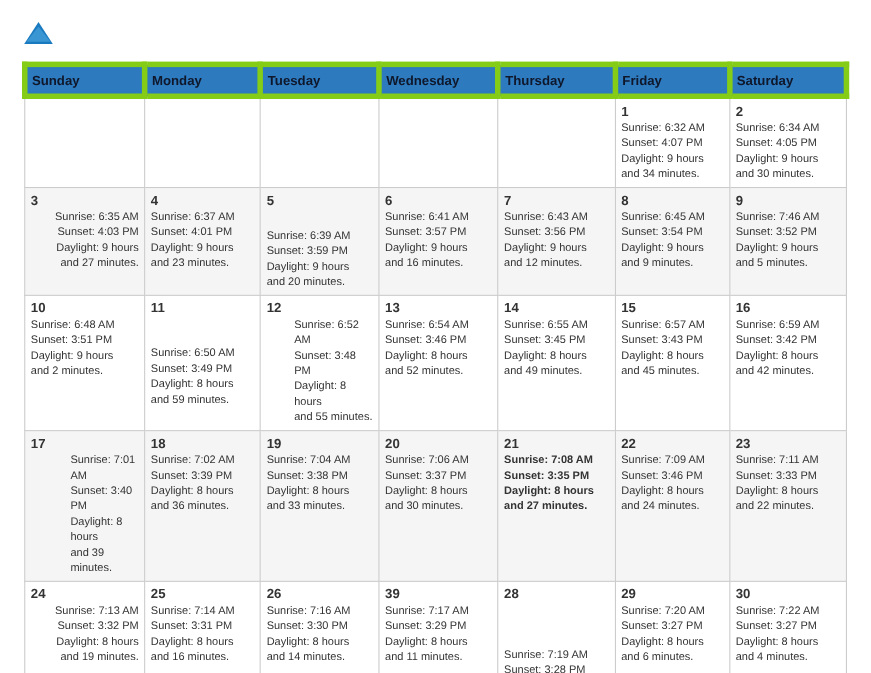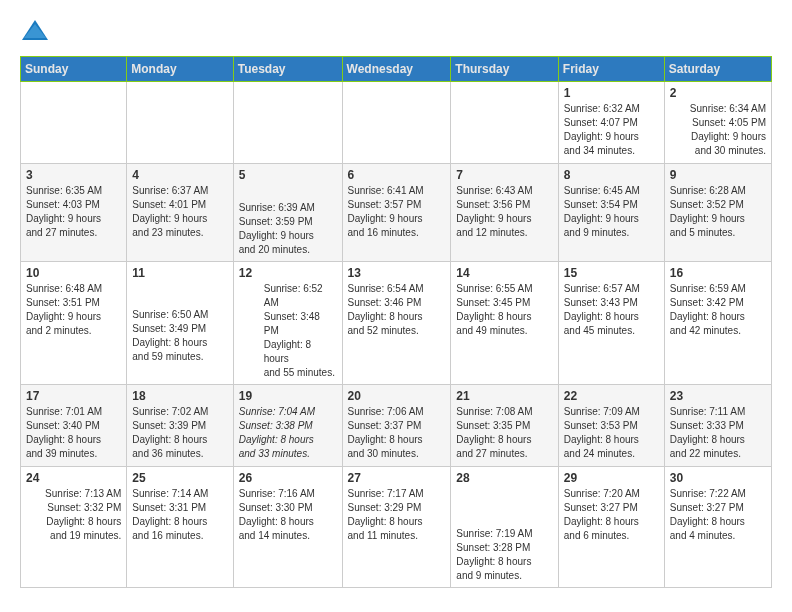--- a/index.html
+++ b/index.html
@@ -48,26 +48,26 @@
       font-size: 14px;
       color: #555;
     }
     .calendar {
       width: 100%;
       border-collapse: collapse;
       font-size: 10.5px;
     }
     .calendar th {
       background: #2d7abf;
-      color: #e5e5e5;
+      color: #0f172a;
       padding: 5px 4px;
       text-align: left;
       font-size: 12px;
       font-weight: bold;
-      border: 1px solid #84cc16;
+      border: 5px solid #84cc16;
     }
     .calendar td {
       border: 1px solid #ccc;
       vertical-align: top;
       padding: 4px 5px;
       width: 113px;
       height: 82px;
       background: #fff;
     }
     .calendar tr:nth-child(even) td {
@@ -131,30 +131,30 @@
           <td class="empty-cell"></td>
           <td>
             <span class="day-num">1</span>
             <div class="day-info" style="white-space: pre-line;">Sunrise: 6:32 AM
 Sunset: 4:07 PM
 Daylight: 9 hours
 and 34 minutes.</div>
           </td>
           <td>
             <span class="day-num">2</span>
-            <div class="day-info" style="white-space: pre-line; text-align: right;">Sunrise: 6:34 AM
+            <div class="day-info" style="white-space: pre-line;">Sunrise: 6:34 AM
 Sunset: 4:05 PM
 Daylight: 9 hours
 and 30 minutes.</div>
           </td>
         </tr>
         <tr>
           <td>
             <span class="day-num">3</span>
-            <div class="day-info" style="white-space: pre-line;">Sunrise: 6:35 AM
+            <div class="day-info" style="white-space: pre-line; text-align: right;">Sunrise: 6:35 AM
 Sunset: 4:03 PM
 Daylight: 9 hours
 and 27 minutes.</div>
           </td>
           <td>
             <span class="day-num">4</span>
             <div class="day-info" style="white-space: pre-line;">Sunrise: 6:37 AM
 Sunset: 4:01 PM
 Daylight: 9 hours
 and 23 minutes.</div>
@@ -182,21 +182,21 @@
           </td>
           <td>
             <span class="day-num">8</span>
             <div class="day-info" style="white-space: pre-line;">Sunrise: 6:45 AM
 Sunset: 3:54 PM
 Daylight: 9 hours
 and 9 minutes.</div>
           </td>
           <td>
             <span class="day-num">9</span>
-            <div class="day-info" style="white-space: pre-line;">Sunrise: 6:28 AM
+            <div class="day-info" style="white-space: pre-line;">Sunrise: 7:46 AM
 Sunset: 3:52 PM
 Daylight: 9 hours
 and 5 minutes.</div>
           </td>
         </tr>
         <tr>
           <td>
             <span class="day-num">10</span>
             <div class="day-info" style="white-space: pre-line;">Sunrise: 6:48 AM
 Sunset: 3:51 PM
@@ -242,57 +242,57 @@
             <span class="day-num">16</span>
             <div class="day-info" style="white-space: pre-line;">Sunrise: 6:59 AM
 Sunset: 3:42 PM
 Daylight: 8 hours
 and 42 minutes.</div>
           </td>
         </tr>
         <tr>
           <td>
             <span class="day-num">17</span>
-            <div class="day-info" style="white-space: pre-line;">Sunrise: 7:01 AM
+            <div class="day-info" style="white-space: pre-line; margin-left: 36px;">Sunrise: 7:01 AM
 Sunset: 3:40 PM
 Daylight: 8 hours
 and 39 minutes.</div>
           </td>
           <td>
             <span class="day-num">18</span>
             <div class="day-info" style="white-space: pre-line;">Sunrise: 7:02 AM
 Sunset: 3:39 PM
 Daylight: 8 hours
 and 36 minutes.</div>
           </td>
           <td>
             <span class="day-num">19</span>
-            <div class="day-info" style="white-space: pre-line; font-style: italic;">Sunrise: 7:04 AM
+            <div class="day-info" style="white-space: pre-line;">Sunrise: 7:04 AM
 Sunset: 3:38 PM
 Daylight: 8 hours
 and 33 minutes.</div>
           </td>
           <td>
             <span class="day-num">20</span>
             <div class="day-info" style="white-space: pre-line;">Sunrise: 7:06 AM
 Sunset: 3:37 PM
 Daylight: 8 hours
 and 30 minutes.</div>
           </td>
           <td>
             <span class="day-num">21</span>
-            <div class="day-info" style="white-space: pre-line;">Sunrise: 7:08 AM
+            <div class="day-info" style="white-space: pre-line; font-weight: bold;">Sunrise: 7:08 AM
 Sunset: 3:35 PM
 Daylight: 8 hours
 and 27 minutes.</div>
           </td>
           <td>
             <span class="day-num">22</span>
             <div class="day-info" style="white-space: pre-line;">Sunrise: 7:09 AM
-Sunset: 3:53 PM
+Sunset: 3:46 PM
 Daylight: 8 hours
 and 24 minutes.</div>
           </td>
           <td>
             <span class="day-num">23</span>
             <div class="day-info" style="white-space: pre-line;">Sunrise: 7:11 AM
 Sunset: 3:33 PM
 Daylight: 8 hours
 and 22 minutes.</div>
           </td>
@@ -313,21 +313,21 @@
 and 16 minutes.</div>
           </td>
           <td>
             <span class="day-num">26</span>
             <div class="day-info" style="white-space: pre-line;">Sunrise: 7:16 AM
 Sunset: 3:30 PM
 Daylight: 8 hours
 and 14 minutes.</div>
           </td>
           <td>
-            <span class="day-num">27</span>
+            <span class="day-num">39</span>
             <div class="day-info" style="white-space: pre-line;">Sunrise: 7:17 AM
 Sunset: 3:29 PM
 Daylight: 8 hours
 and 11 minutes.</div>
           </td>
           <td>
             <span class="day-num">28</span>
             <div class="day-info" style="white-space: pre-line; margin-top: 42px;">Sunrise: 7:19 AM
 Sunset: 3:28 PM
 Daylight: 8 hours

